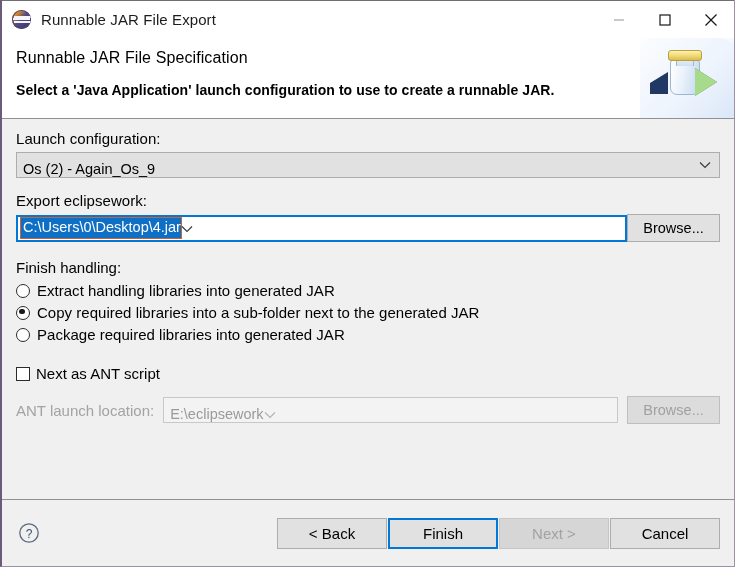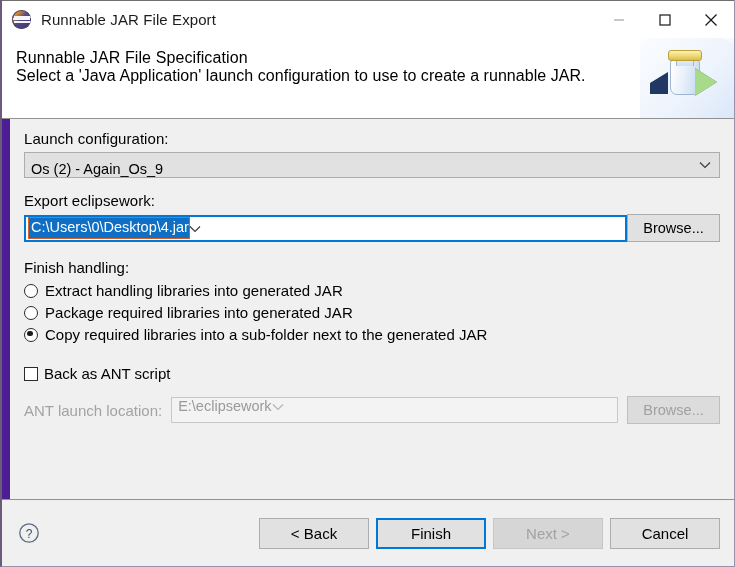--- a/index.html
+++ b/index.html
@@ -16,21 +16,21 @@
     background: #ffffff;
   }
   .window {
     position: relative;
     width: 735px;
     height: 567px;
     box-sizing: border-box;
     border-left: 2px solid #6b5a78;
     border-right: 1px solid #9d8fa8;
     border-bottom: 1px solid #9d8fa8;
-    background: #4c1d95;
+    background: #c2410c;
     display: flex;
     flex-direction: column;
   }
 
   
   .titlebar {
     height: 37px;
     min-height: 37px;
     background: #ffffff;
     display: flex;
@@ -105,23 +105,25 @@
     box-sizing: border-box;
     padding: 11px 0 0 14px;
   }
   .header-title {
     font-size: 16px;
     font-weight: normal;
     color: #000;
     letter-spacing: 0.1px;
   }
   .header-desc {
-    font-size: 16px;
+    margin-top: 15px;
+    font-size: 14px;
     color: #000;
     letter-spacing: 0.05px;
+    font-weight: bold;
   }
   .header-image {
     position: absolute;
     right: 0;
     top: 0;
     width: 94px;
     height: 80px;
     background: linear-gradient(160deg, #ffffff 0%, #f2f6fc 40%, #d6e4f6 100%);
     overflow: hidden;
   }
@@ -187,21 +189,20 @@
     border-right: 18px solid #1f3864;
   }
 
   
   .body {
     flex: 1 1 auto;
     background: #f0f0f0;
     padding: 11px 14px 0 14px;
     box-sizing: border-box;
     position: relative;
-    margin-left: 8px;
   }
   .field-label {
     font-size: 15px;
     color: #000;
     margin-bottom: 5px;
     letter-spacing: 0.05px;
   }
   .group-label {
     font-size: 15px;
     color: #000;
@@ -337,21 +338,21 @@
     color: #a3a3a3;
     white-space: nowrap;
   }
   .combo-disabled {
     flex: 1 1 auto;
     height: 26px;
     box-sizing: border-box;
     border: 1px solid #c8c8c8;
     background: #f3f3f3;
     display: flex;
-    align-items: flex-start;
+    align-items: flex-end;
     position: relative;
     padding: 0 24px 0 6px;
     font-size: 14.5px;
     color: #9a9a9a;
   }
 
   
   .footer {
     height: 67px;
     min-height: 67px;
@@ -364,21 +365,21 @@
   }
   .help-icon {
     width: 22px;
     height: 22px;
     flex: 0 0 auto;
   }
   .footer-buttons {
     margin-left: auto;
     display: flex;
     align-items: center;
-    gap: 7px;
+    gap: 1px;
   }
   .fbtn {
     width: 110px;
     height: 31px;
     box-sizing: border-box;
     border: 1px solid #adadad;
     background: #e1e1e1;
     font-size: 15px;
     color: #000;
     display: flex;
@@ -469,33 +470,33 @@
 
     <div class="spacer-16"></div>
 
     <div class="group-label">Finish handling:</div>
 
     <div class="radio-row">
       <span class="radio"></span>
       <span class="radio-label">Extract handling libraries into generated JAR</span>
     </div>
     <div class="radio-row">
+      <span class="radio checked"></span>
+      <span class="radio-label">Copy required libraries into a sub-folder next to the generated JAR</span>
+    </div>
+    <div class="radio-row">
       <span class="radio"></span>
       <span class="radio-label">Package required libraries into generated JAR</span>
     </div>
-    <div class="radio-row">
-      <span class="radio checked"></span>
-      <span class="radio-label">Copy required libraries into a sub-folder next to the generated JAR</span>
-    </div>
 
     <div class="spacer-16"></div>
 
     <div class="check-row">
       <span class="checkbox"></span>
-      <span class="check-label">Back as ANT script</span>
+      <span class="check-label">Next as ANT script</span>
     </div>
 
     <div class="spacer-12"></div>
 
     <div class="ant-row">
       <span class="ant-label">ANT launch location:</span>
       <div class="combo-disabled">
         <span>E:\eclipsework</span>
         <span class="arrow">
           <svg width="12" height="8" viewBox="0 0 12 8">

